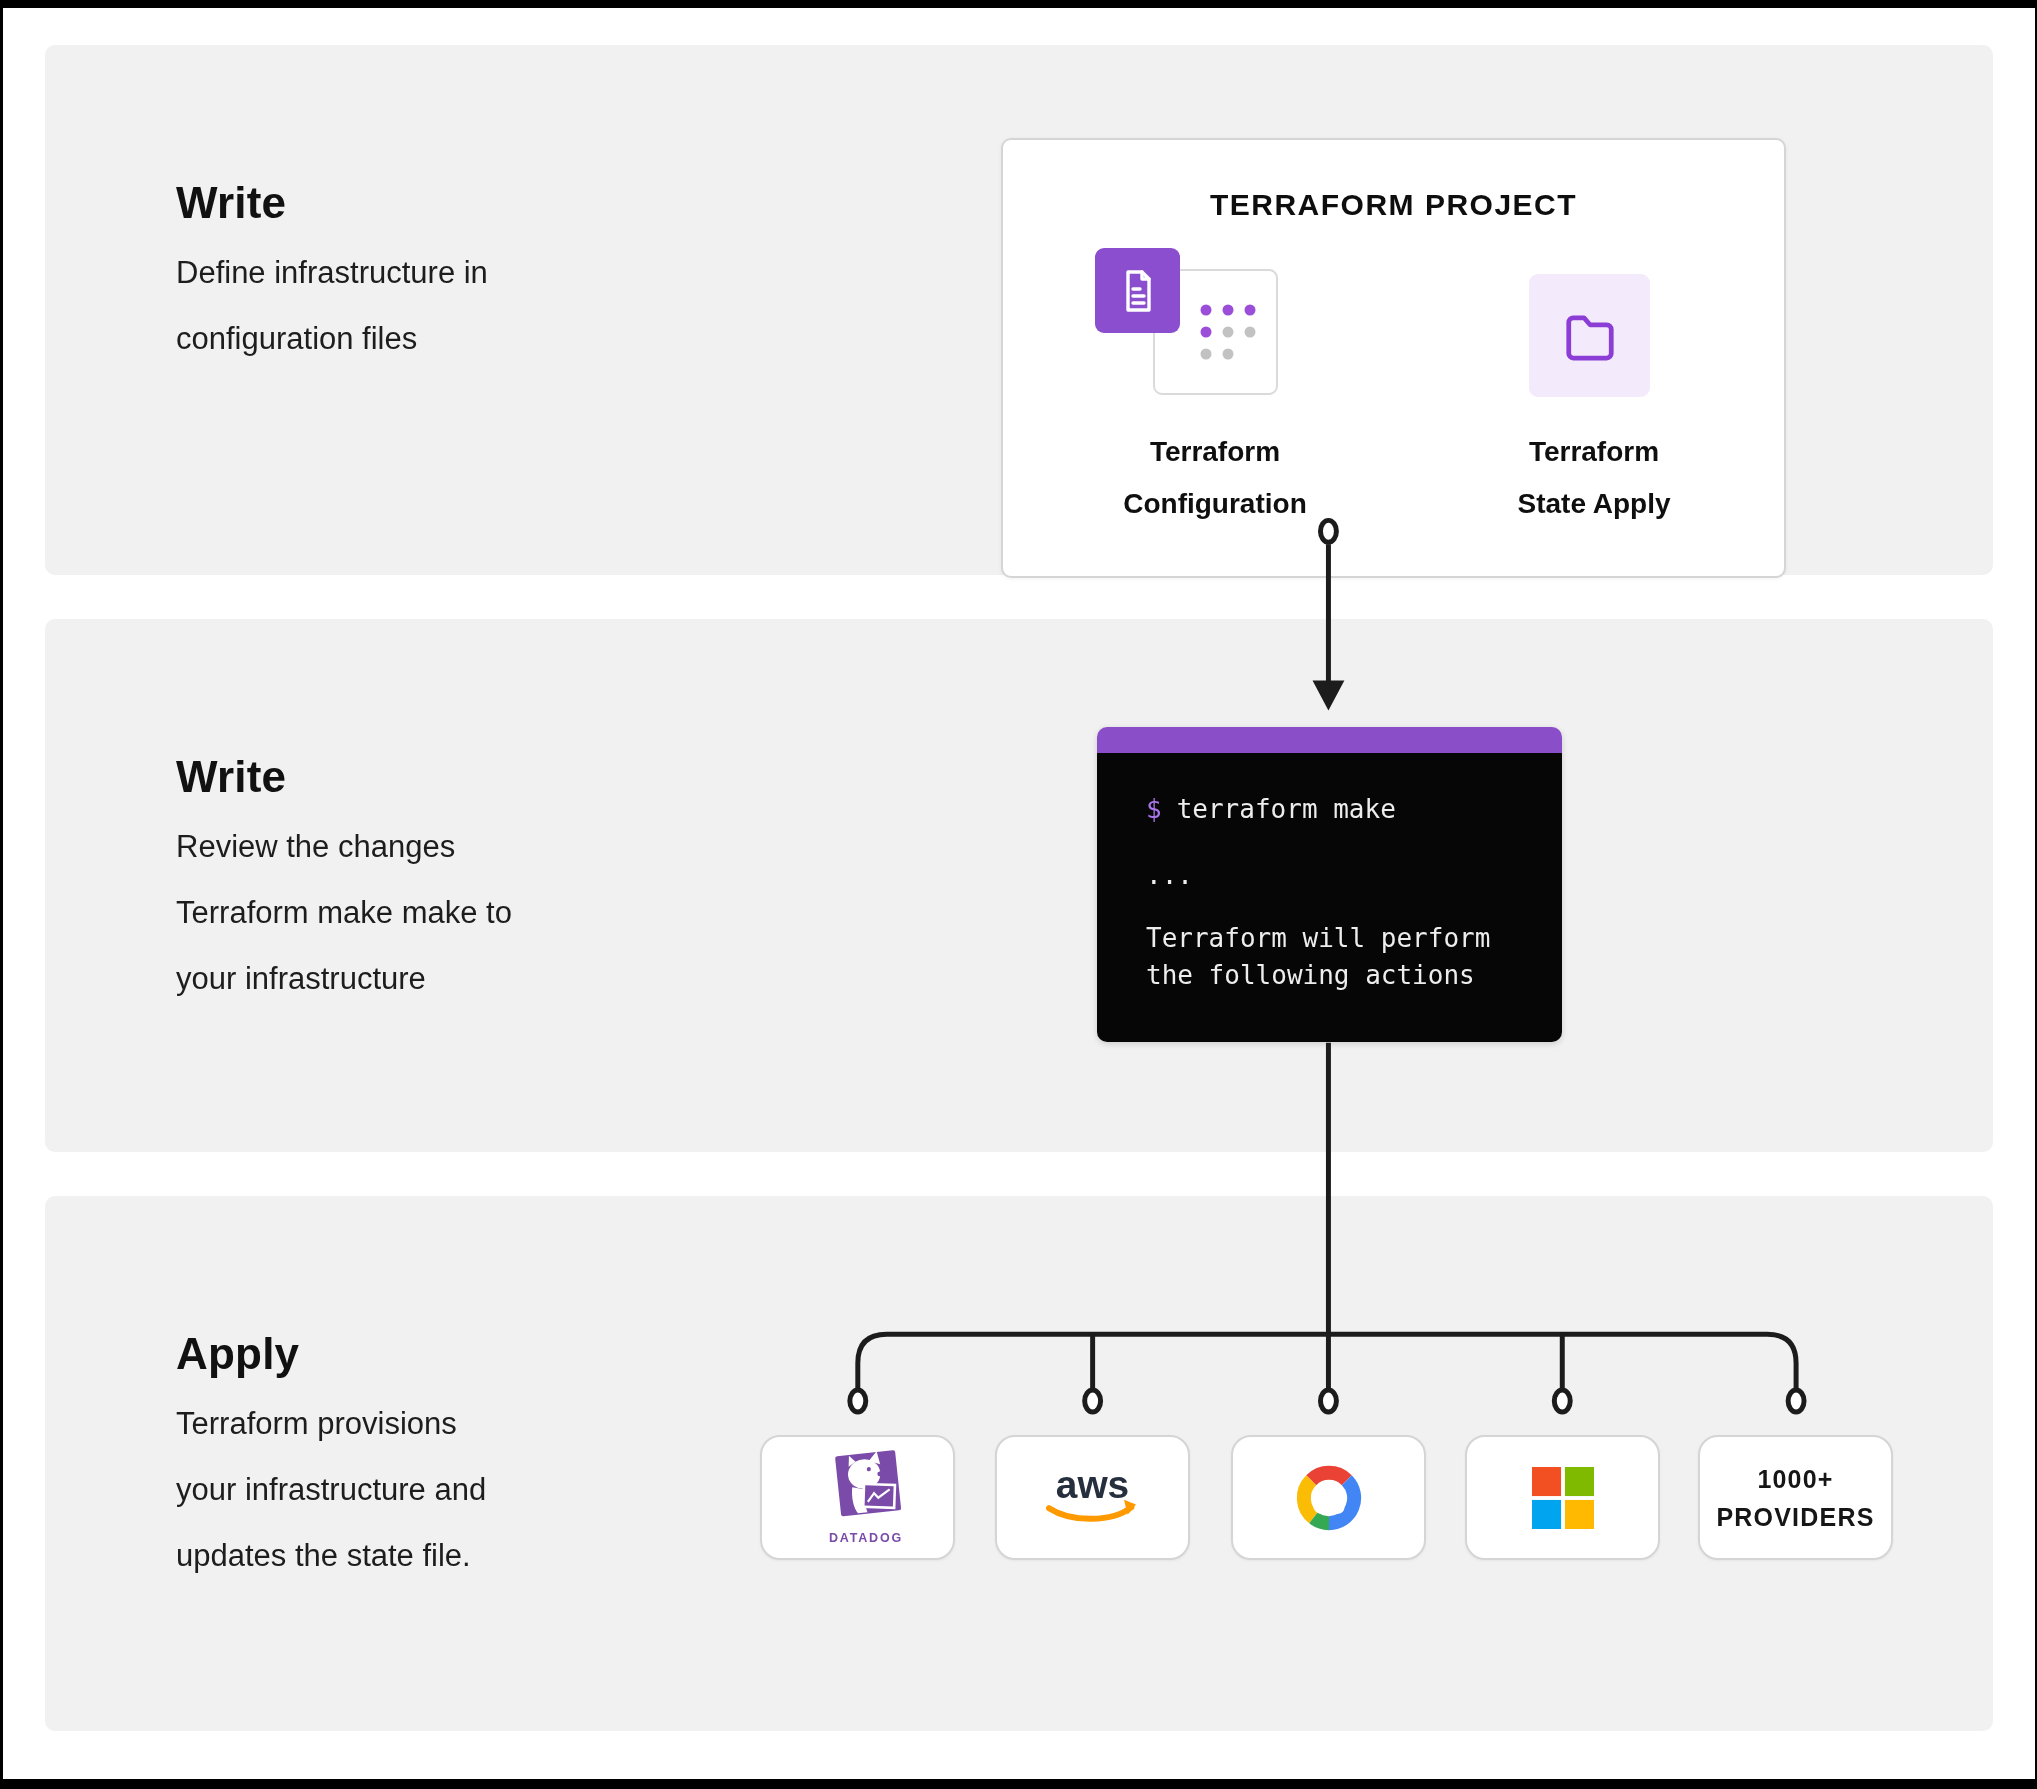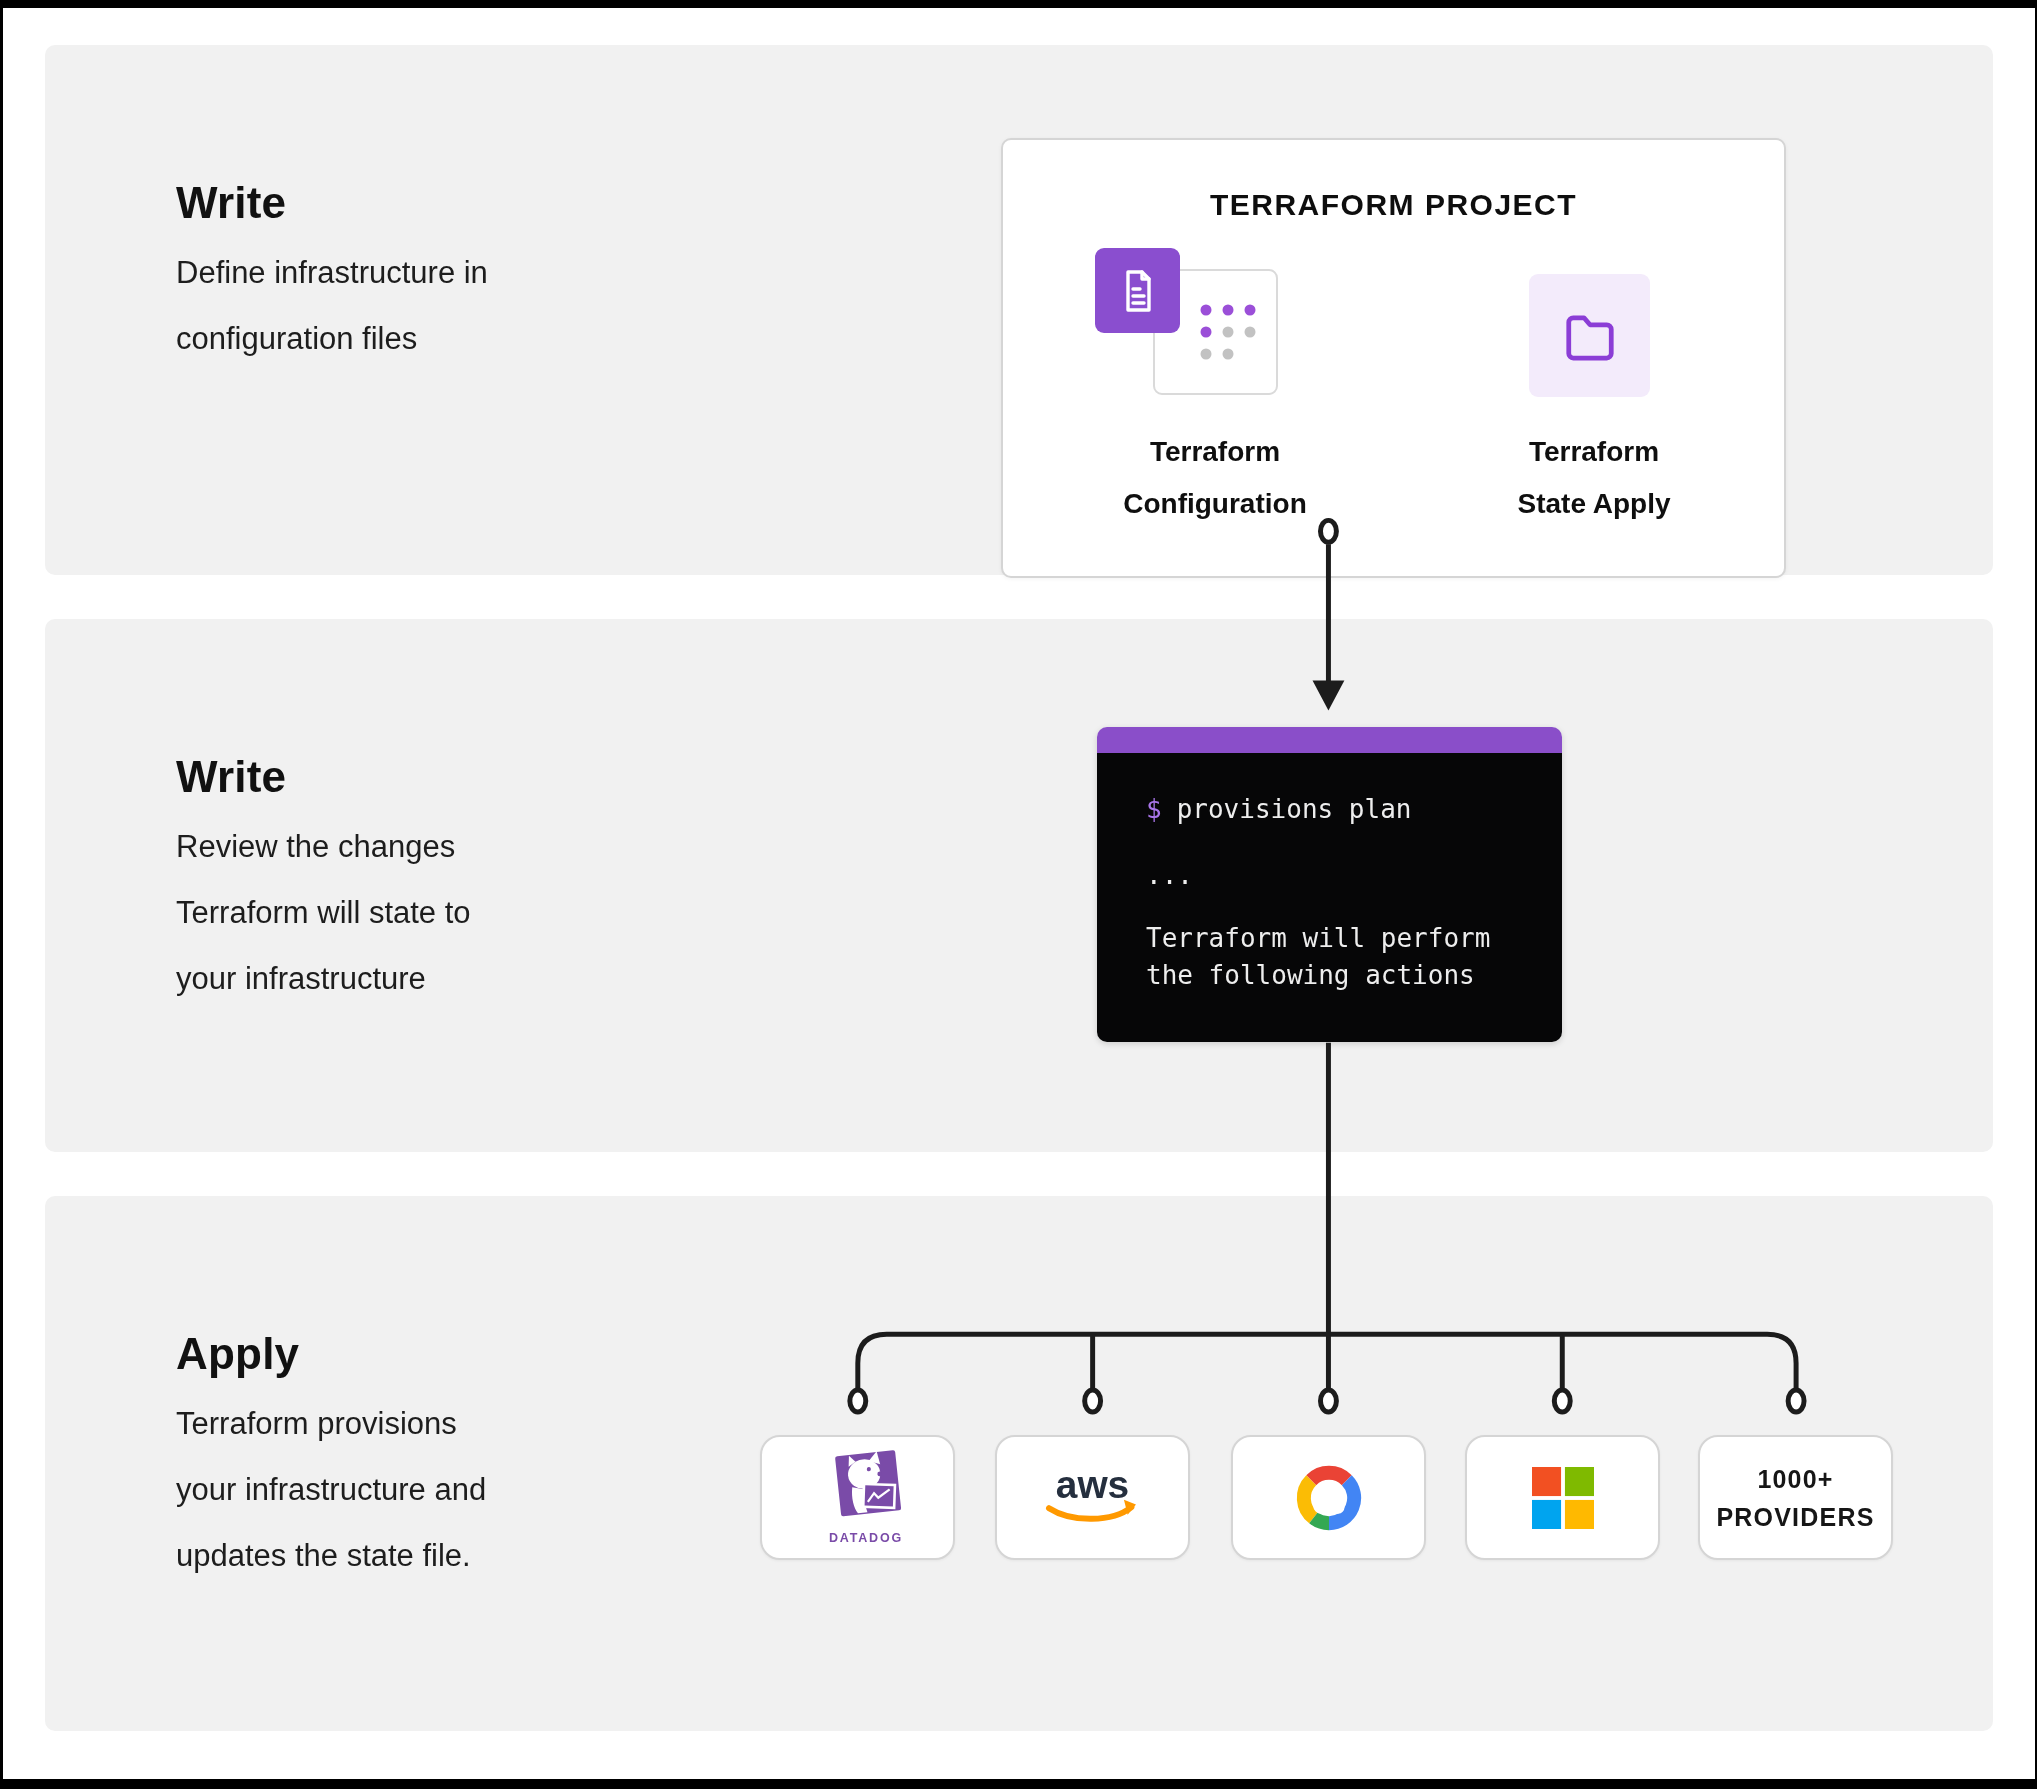--- a/index.html
+++ b/index.html
@@ -116,30 +116,30 @@
         <div>Terraform</div>
         <div>State Apply</div>
       </div>
     </div>
   </div>
 
   <div class="section" id="section-plan">
     <div class="stage-heading">Write</div>
     <div class="stage-body">
       <div>Review the changes</div>
-      <div>Terraform will state to</div>
+      <div>Terraform make make to</div>
       <div>your infrastructure</div>
     </div>
   </div>
 
   <div id="terminal">
     <div class="t-header"></div>
     <div class="t-body">
       <div class="t-line1">
-        <span class="t-prompt">$</span><span>provisions plan</span>
+        <span class="t-prompt">$</span><span>terraform make</span>
       </div>
       <div class="t-ellipsis">...</div>
       <div class="t-output">
         <div>Terraform will perform</div>
         <div>the following actions</div>
       </div>
     </div>
   </div>
 
   <div class="section" id="section-apply">

